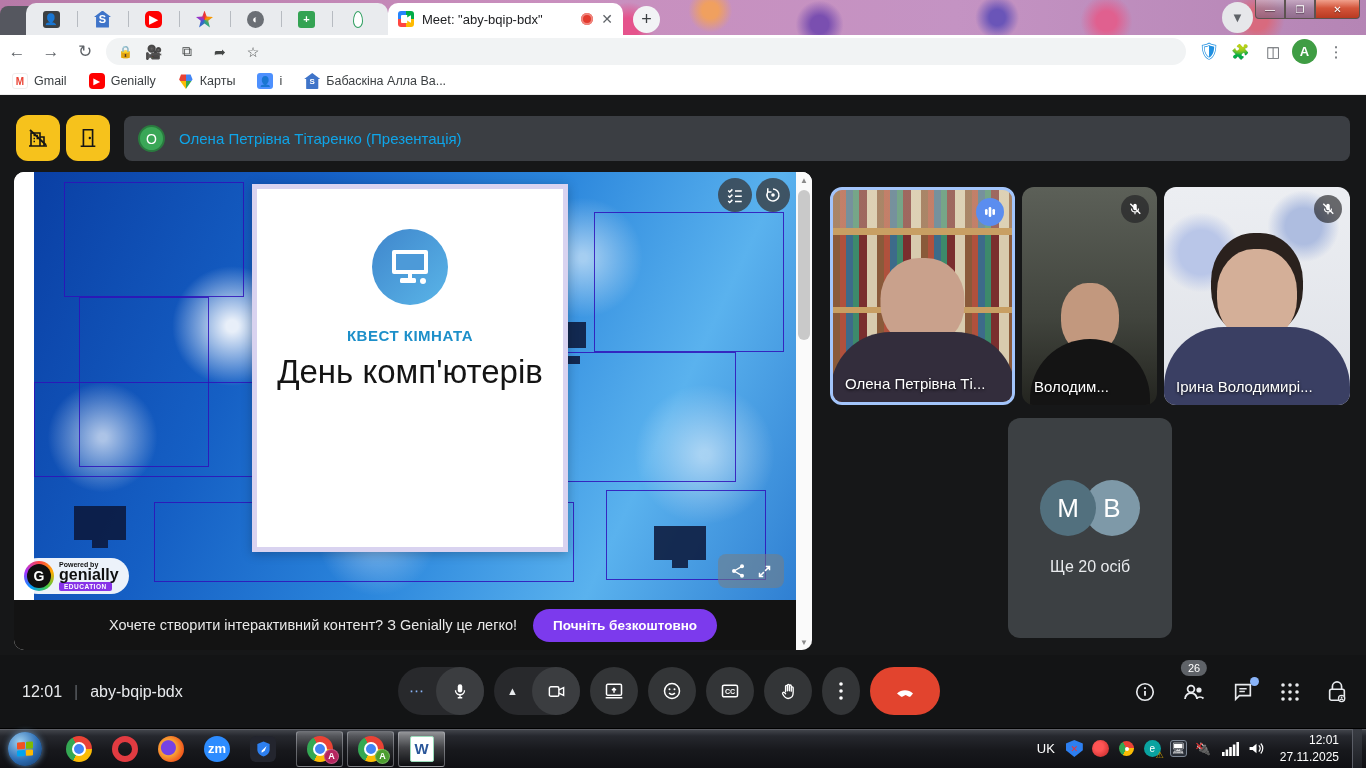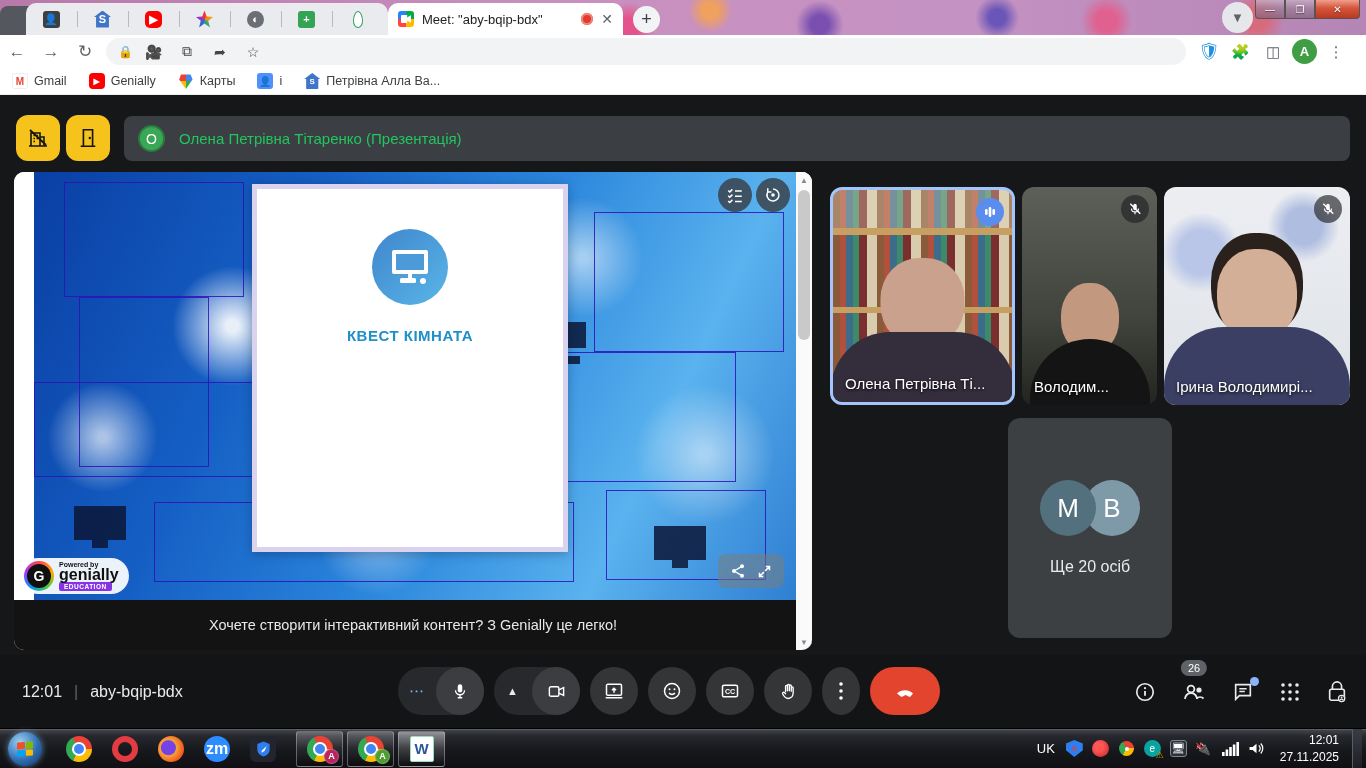--- a/index.html
+++ b/index.html
@@ -65,21 +65,21 @@
     border-radius:3px; color:#fff; }
 
   
   #meet { position:absolute; left:0; top:95px; width:1366px; height:633px; background:#161718; }
   .ext-fab { position:absolute; width:44px; height:46px; border-radius:12px; background:#f6c21c;
     display:flex; align-items:center; justify-content:center; }
   #presenter-pill { position:absolute; left:124px; top:21px; width:1226px; height:45px; background:#3b3e43; border-radius:8px;
     display:flex; align-items:center; gap:14px; padding-left:14px; }
   #presenter-avatar { width:27px; height:27px; border-radius:50%; background:#3aa757; border:2px solid #2a7b3f;
     color:#fff; font-size:14px; display:flex; align-items:center; justify-content:center; }
-  #presenter-name { color:#22c55e; font-size:15px; }
+  #presenter-name { color:#0ea5e9; font-size:15px; }
 
   
   #present-tile { position:absolute; left:14px; top:77px; width:798px; height:478px; border-radius:10px; overflow:hidden; background:#fff; }
   #slide-area { position:absolute; left:0; top:0; width:100%; height:428px; background:#fff; }
   #net-img { position:absolute; left:20px; right:16px; top:0; bottom:0;
     background:
       radial-gradient(circle at 26% 36%, rgba(255,255,255,.9) 0 6px, rgba(255,255,255,0) 60px),
       radial-gradient(circle at 9% 62%, rgba(255,255,255,.65) 0 4px, transparent 55px),
       radial-gradient(circle at 72% 20%, rgba(255,255,255,.55) 0 4px, transparent 60px),
       radial-gradient(circle at 88% 66%, rgba(255,255,255,.5) 0 5px, transparent 70px),
@@ -162,21 +162,21 @@
   .tb-app { width:46px; height:40px; display:flex; align-items:center; justify-content:center; }
   .tb-win { width:47px; height:36px; margin:0 2px; border:1px solid #cfd3da66; border-radius:3px;
     background:linear-gradient(#ffffff44,#ffffff14 45%,#00000033); display:flex; align-items:center; justify-content:center; position:relative; }
   .tb-win.active { background:linear-gradient(#ffffff77,#ffffff2e 45%,#00000022); }
   .chrome-ic { width:26px; height:26px; border-radius:50%; background:conic-gradient(from -30deg,#ea4335 0 33%,#fbbc05 0 66%,#34a853 0 100%); position:relative; }
   .chrome-ic::after { content:""; position:absolute; inset:6px; background:#4285f4; border:2px solid #fff; border-radius:50%; }
   .mini-badge { position:absolute; right:3px; bottom:2px; width:15px; height:15px; border-radius:50%; color:#fff; font-size:9px; font-weight:bold;
     display:flex; align-items:center; justify-content:center; border:1px solid #fff3; }
   #opera-ic { width:26px; height:26px; border-radius:50%; border:6px solid #e23b41; }
   #firefox-ic { width:26px; height:26px; border-radius:50%; background:radial-gradient(circle at 40% 45%, #7542e5 0 7px, #f7a336 8px, #f25c1e 70%); }
-  #zoom-ic { width:26px; height:26px; border-radius:50%; background:#2d8cff; color:#fff; font-size:16px; font-weight:bold;
+  #zoom-ic { width:26px; height:26px; border-radius:50%; background:#2d8cff; color:#fff; font-size:13px; font-weight:bold;
     display:flex; align-items:center; justify-content:center; }
   #itop-ic { width:26px; height:26px; border-radius:6px; background:#23252e; display:flex; align-items:center; justify-content:center; }
   #word-ic { width:24px; height:26px; background:#fff; border-radius:2px; display:flex; align-items:center; justify-content:center;
     color:#2b579a; font-weight:bold; font-size:15px; border:1px solid #9db; }
   #tray { margin-left:auto; display:flex; align-items:center; gap:9px; padding-right:4px; }
   #tray-lang { color:#fff; font-size:13px; margin-right:2px; }
   .tray-ic { width:17px; height:17px; display:flex; align-items:center; justify-content:center; font-size:11px; border-radius:3px; color:#fff; }
   #tray-clock { color:#fff; font-size:12px; text-align:right; line-height:1.35; margin:0 4px 0 6px; }
   #show-desktop { width:10px; height:40px; border-left:1px solid #5a5d66; background:linear-gradient(#3a3d44,#1c1e23); }
   svg { display:block; }
@@ -256,21 +256,21 @@
   <div class="bm">
     <div class="bm-ic" style="background:conic-gradient(#4285f4 0 25%,#34a853 0 50%,#fbbc05 0 75%,#ea4335 0); clip-path:polygon(50% 100%,8% 40%,20% 10%,80% 10%,92% 40%);"></div>
     <span>Карты</span>
   </div>
   <div class="bm">
     <div class="bm-ic" style="background:#4d90fe;">👤</div>
     <span>i</span>
   </div>
   <div class="bm">
     <div class="bm-ic" style="background:#3f74c9; clip-path:polygon(50% 0,100% 38%,88% 38%,88% 100%,12% 100%,12% 38%,0 38%); font-size:8px;">S</div>
-    <span>Петрівна Алла Ва...</span>
+    <span>Бабаскіна Алла Ва...</span>
   </div>
 </div>
 
 <div id="meet">
 
   <div class="ext-fab" style="left:16px; top:20px;">
     <svg width="24" height="24" viewBox="0 0 24 24">
         <path d="M5 20V7h9v13M7.5 9.5h1.5M10.5 9.5H12M7.5 12.5h1.5M10.5 12.5H12M7.5 15.5h1.5M14 11h4v9M3 20h18" stroke="#151515" stroke-width="1.6" fill="none"></path>
         <path d="M4 4l16 15" stroke="#151515" stroke-width="1.8"></path>
       </svg>
@@ -305,20 +305,21 @@
         <div id="card-icon">
           <svg width="44" height="40" viewBox="0 0 44 40">
               <rect x="4" y="3" width="36" height="24" rx="2" fill="#fff"></rect>
               <rect x="8" y="7" width="28" height="16" fill="#4d9ad8"></rect>
               <path d="M20 27h4v4h-4z" fill="#fff"></path>
               <rect x="12" y="31" width="16" height="5" rx="1.5" fill="#fff"></rect>
               <circle cx="35" cy="34" r="3" fill="#fff"></circle>
             </svg>
         </div>
         <div id="card-kicker">КВЕСТ КІМНАТА</div>
+        <div id="card-title">День комп'ютерів</div>
       </div>
       <div class="slide-fab" style="right:60px; top:6px;">
         <svg width="18" height="18" viewBox="0 0 24 24">
             <path d="M3 6l2 2 3.5-3.5M3 13l2 2 3.5-3.5M3 20l2 2 3.5-3.5M12 6.5h9M12 13.5h9M12 20.5h9" stroke="#fff" stroke-width="2" fill="none"></path>
           </svg>
       </div>
       <div class="slide-fab" style="right:22px; top:6px;">
         <svg width="18" height="18" viewBox="0 0 24 24">
             <path d="M12 4a8 8 0 1 1-7 4" stroke="#fff" stroke-width="2" fill="none"></path>
             <path d="M5 3v5h5" stroke="#fff" stroke-width="2" fill="none"></path>
@@ -342,20 +343,21 @@
           </div>
         <div>
           <div id="powered-txt">Powered by</div>
           <div id="genially-word">genially</div>
           <div id="edu-badge">EDUCATION</div>
         </div>
       </div>
     </div>
     <div id="genially-banner">
       <span id="banner-text">Хочете створити інтерактивний контент? З Genially це легко!</span>
+      <span id="banner-cta">Почніть безкоштовно</span>
     </div>
     <div id="slide-scrollbar">
       <div class="scroll-arrow" style="top:0;">▲</div>
       <div id="scroll-thumb"></div>
       <div class="scroll-arrow" style="bottom:0;">▼</div>
     </div>
   </div>
 
   <div class="tile" style="left:830px; top:92px; width:185px; height:218px; border:3px solid #a3c5fb;
        background:repeating-linear-gradient(90deg,#8a5a3a 0 7px,#b0513d 7px 13px,#3d6b8a 13px 20px,#3d8a6b 20px 26px,#7a2e2e 26px 34px,#d8cbae 34px 44px),linear-gradient(#e8ddc2,#d8c9a6);">

